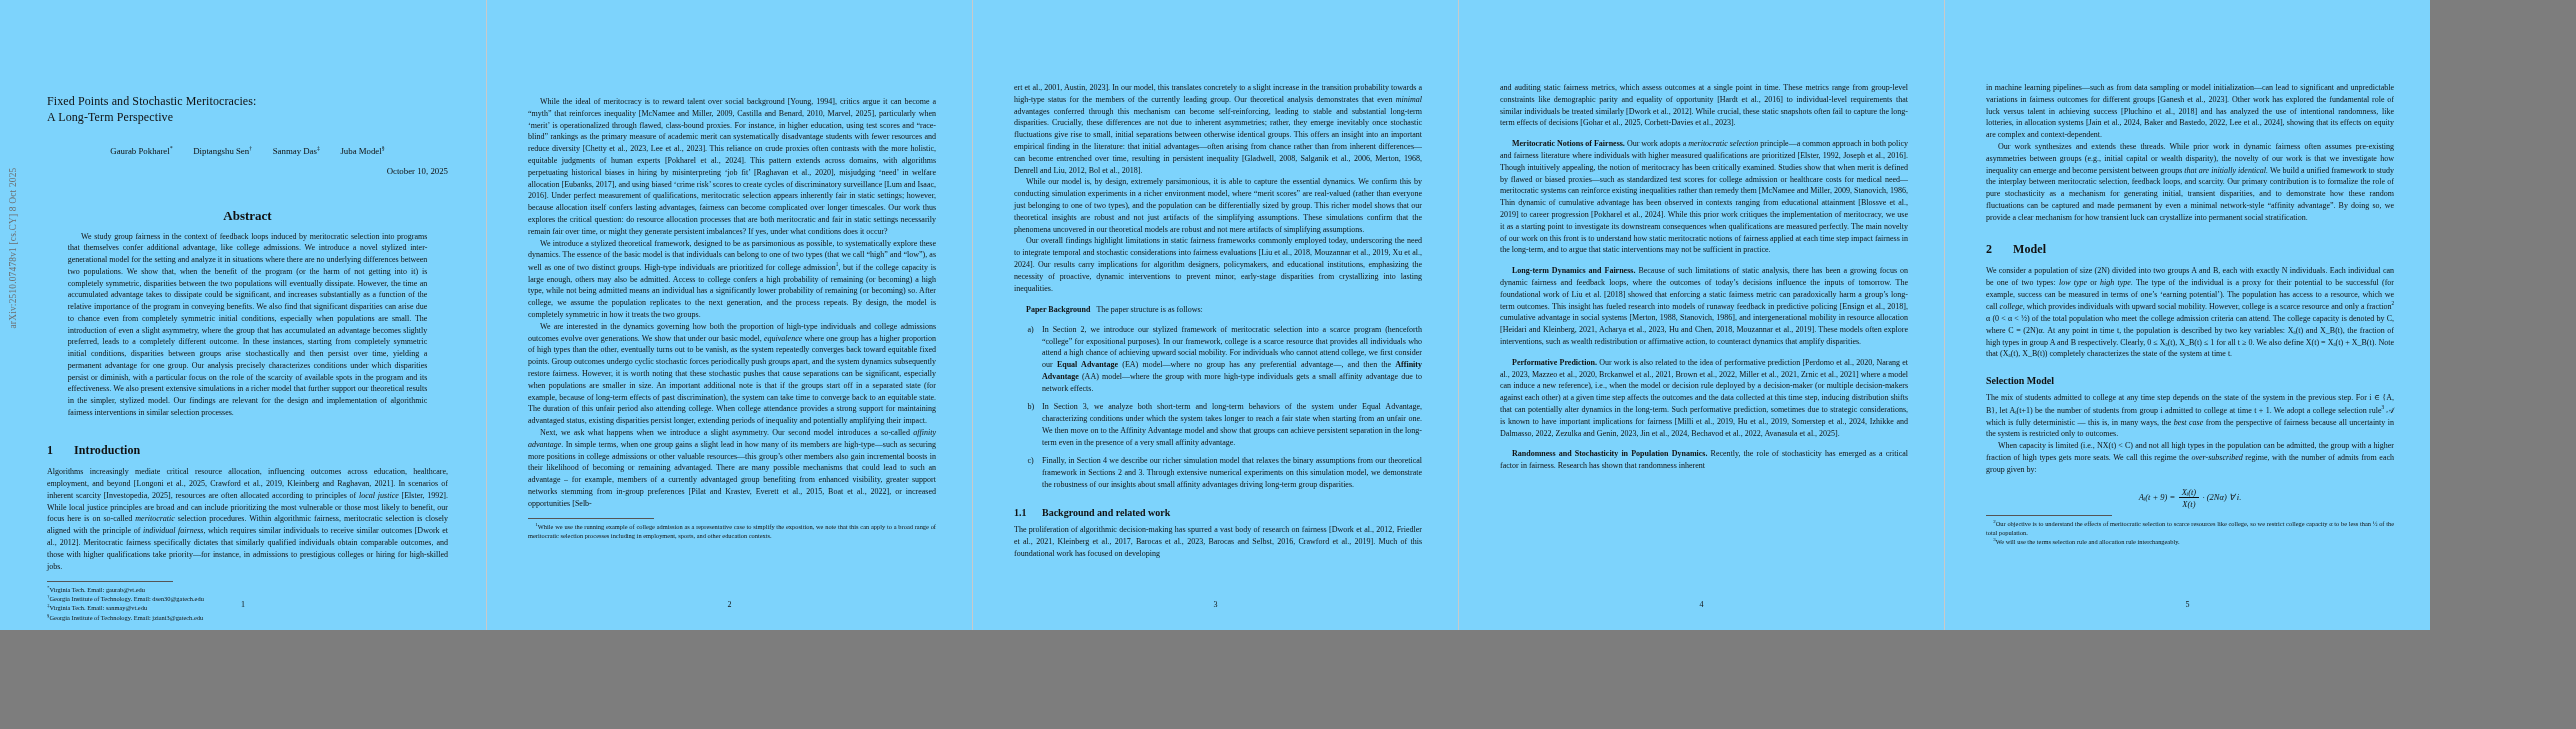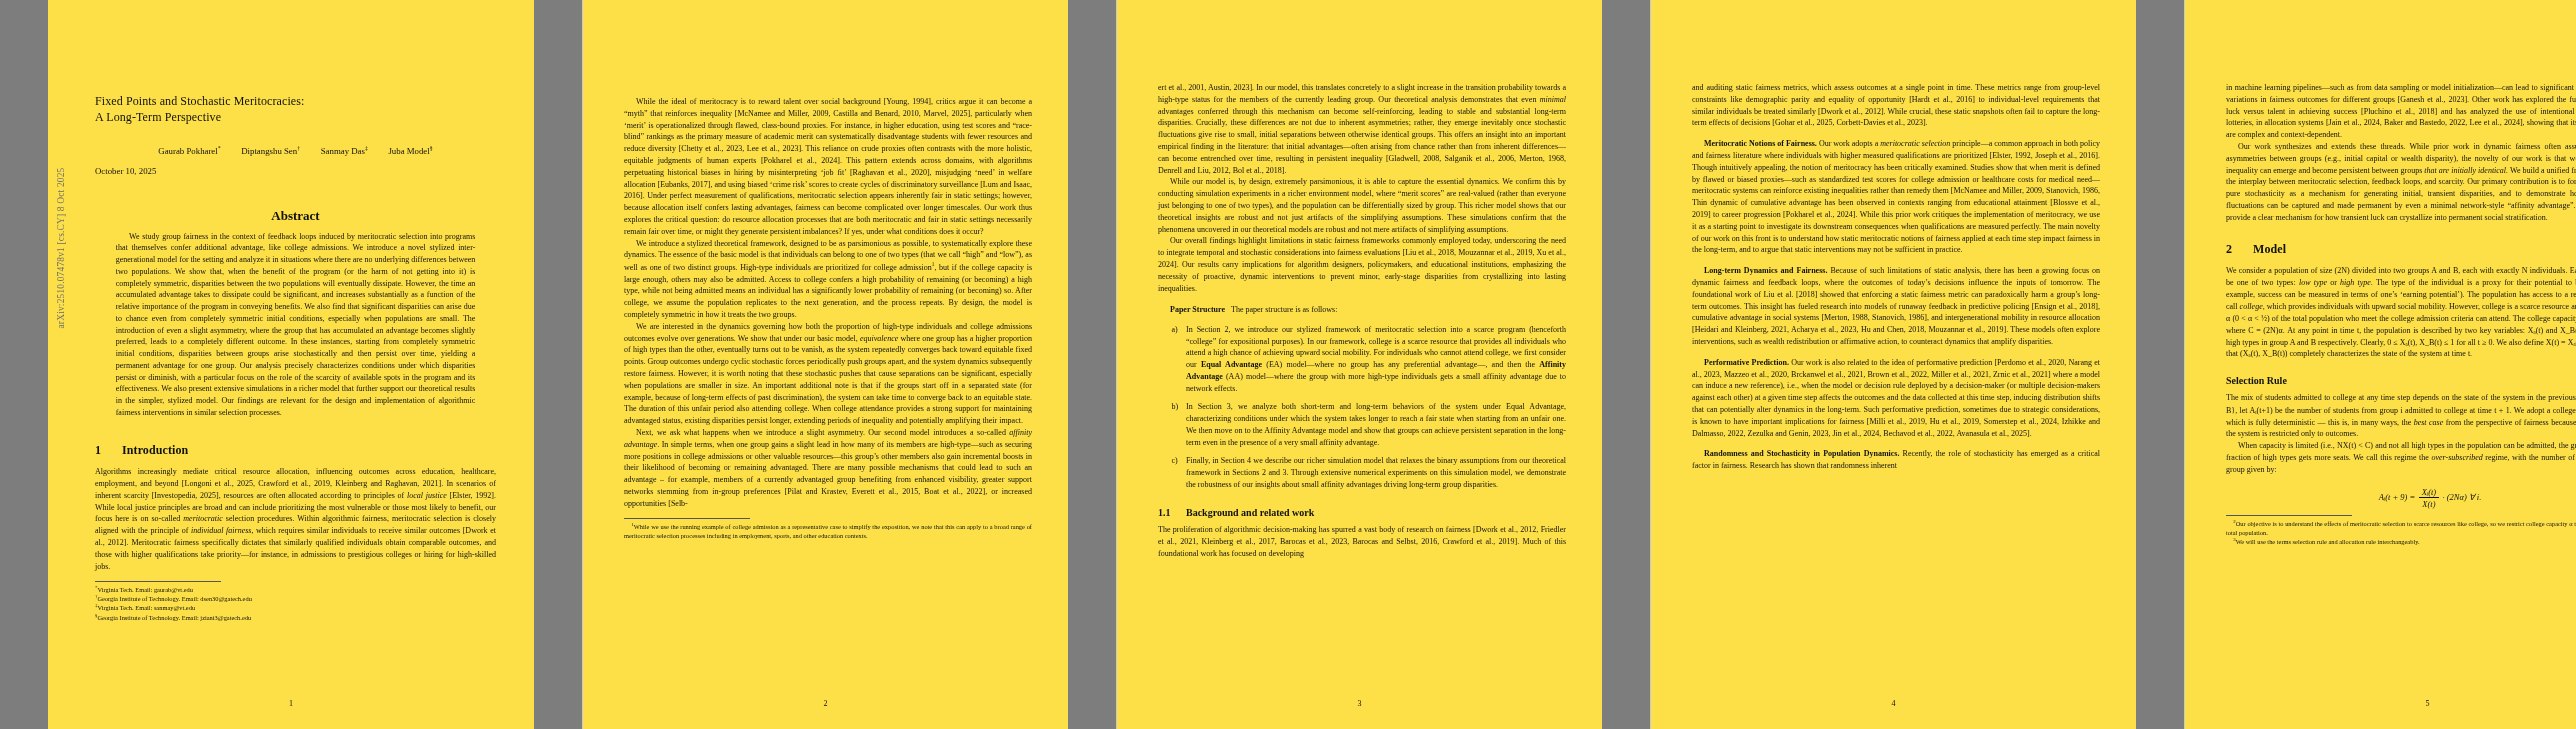--- a/index.html
+++ b/index.html
@@ -12,27 +12,26 @@
   }
   #viewer {
     width: 2576px; height: 729px;
     display: flex;
     flex-direction: row;
     align-items: flex-start;
     background: #7d7d7d;
   }
   .page {
     position: relative;
-    background: #fde047;
+    background: #7dd3fc;
     width: 486px;
-    height: 729px;
+    height: 630px;
     flex: 0 0 486px;
     overflow: hidden;
     color: #111111;
-    margin-left: 48px;
   }
   .page + .page { border-left: 0.6px solid #c9c9c9; }
 
   .page-inner {
     position: absolute;
     left: 41px; right: 36px;
     top: 29px; bottom: 24px;
   }
   .page-1 .page-inner { left: 47px; right: 38px; }
 
@@ -63,21 +62,21 @@
   }
   .authors {
     text-align: center;
     margin-top: 19.4px;
     font-size: 8.8px;
     white-space: nowrap;
   }
   .authors .au { margin: 0 10.3px; }
   .authors sup { font-size: 5.8px; vertical-align: super; }
   .date {
-    text-align: left;
+    text-align: right;
     margin-top: 10.3px;
     font-size: 8.8px;
   }
   .abs-head {
     text-align: center;
     font-weight: bold;
     font-size: 13px;
     margin-top: 32px;
   }
   .abstract {
@@ -234,21 +233,21 @@
   </div>
 
   <div class="page page-3">
     <div class="page-inner">
       <div style="height:53px"></div>
       <p class="body noindent"><span>ert et al., 2001, Austin, 2023]. In our model, this translates concretely to a slight increase in the transition probability towards a high-type status for the members of the currently leading group. Our theoretical analysis demonstrates that even </span><i>minimal</i><span> advantages conferred through this mechanism can become self-reinforcing, leading to stable and substantial long-term disparities. Crucially, these differences are not due to inherent asymmetries; rather, they emerge inevitably once stochastic fluctuations give rise to small, initial separations between otherwise identical groups. This offers an insight into an important empirical finding in the literature: that initial advantages—often arising from chance rather than from inherent differences—can become entrenched over time, resulting in persistent inequality [Gladwell, 2008, Salganik et al., 2006, Merton, 1968, Denrell and Liu, 2012, Bol et al., 2018].</span></p>
       <p class="body"><span>While our model is, by design, extremely parsimonious, it is able to capture the essential dynamics. We confirm this by conducting simulation experiments in a richer environment model, where “merit scores” are real-valued (rather than everyone just belonging to one of two types), and the population can be differentially sized by group. This richer model shows that our theoretical insights are robust and not just artifacts of the simplifying assumptions. These simulations confirm that the phenomena uncovered in our theoretical models are robust and not mere artifacts of simplifying assumptions.</span></p>
       <p class="body"><span>Our overall findings highlight limitations in static fairness frameworks commonly employed today, underscoring the need to integrate temporal and stochastic considerations into fairness evaluations [Liu et al., 2018, Mouzannar et al., 2019, Xu et al., 2024]. Our results carry implications for algorithm designers, policymakers, and educational institutions, emphasizing the necessity of proactive, dynamic interventions to prevent minor, early-stage disparities from crystallizing into lasting inequalities.</span></p>
 
       <p class="body noindent" style="margin-top:9.7px">
-        <span class="run-head">Paper Structure</span>&nbsp;&nbsp;&nbsp;<span>The paper structure is as follows:</span>
+        <span class="run-head">Paper Background</span>&nbsp;&nbsp;&nbsp;<span>The paper structure is as follows:</span>
       </p>
 
       <ol class="alpha">
         <li>
           <span class="mk">a)</span>
           <span>In Section 2, we introduce our stylized framework of meritocratic selection into a scarce program (henceforth “college” for expositional purposes). In our framework, college is a scarce resource that provides all individuals who attend a high chance of achieving upward social mobility. For individuals who cannot attend college, we first consider our </span><b>Equal Advantage</b><span> (EA) model—where no group has any preferential advantage—, and then the </span><b>Affinity Advantage</b><span> (AA) model—where the group with more high-type individuals gets a small affinity advantage due to network effects.</span>
         </li>
         <li>
           <span class="mk">b)</span>
           <span>In Section 3, we analyze both short-term and long-term behaviors of the system under Equal Advantage, characterizing conditions under which the system takes longer to reach a fair state when starting from an unfair one. We then move on to the Affinity Advantage model and show that groups can achieve persistent separation in the long-term even in the presence of a very small affinity advantage.</span>
@@ -289,21 +288,21 @@
       <p class="body noindent"><span>in machine learning pipelines—such as from data sampling or model initialization—can lead to significant and unpredictable variations in fairness outcomes for different groups [Ganesh et al., 2023]. Other work has explored the fundamental role of luck versus talent in achieving success [Pluchino et al., 2018] and has analyzed the use of intentional randomness, like lotteries, in allocation systems [Jain et al., 2024, Baker and Bastedo, 2022, Lee et al., 2024], showing that its effects on equity are complex and context-dependent.</span></p>
       <p class="body"><span>Our work synthesizes and extends these threads. While prior work in dynamic fairness often assumes pre-existing asymmetries between groups (e.g., initial capital or wealth disparity), the novelty of our work is that we investigate how inequality can emerge and become persistent between groups </span><i>that are initially identical.</i><span> We build a unified framework to study the interplay between meritocratic selection, feedback loops, and scarcity. Our primary contribution is to formalize the role of pure stochasticity as a mechanism for generating initial, transient disparities, and to demonstrate how these random fluctuations can be captured and made permanent by even a minimal network-style “affinity advantage”. By doing so, we provide a clear mechanism for how transient luck can crystallize into permanent social stratification.</span></p>
 
       <h2 class="sec" style="margin-top:18px">
         <span class="num">2</span><span>Model</span>
       </h2>
 
       <p class="body noindent"><span>We consider a population of size (2N) divided into two groups A and B, each with exactly N individuals. Each individual can be one of two types: </span><i>low type</i><span> or </span><i>high type</i><span>. The type of the individual is a proxy for their potential to be successful (for example, success can be measured in terms of one’s ‘earning potential’). The population has access to a resource, which we call </span><i>college</i><span>, which provides individuals with upward social mobility. However, college is a scarce resource and only a fraction</span><sup style="font-size:5.2px">2</sup><span> α (0 &lt; α &lt; ½) of the total population who meet the college admission criteria can attend. The college capacity is denoted by C, where C = (2N)α. At any point in time t, the population is described by two key variables: Xₐ(t) and X_B(t), the fraction of high types in group A and B respectively. Clearly, 0 ≤ Xₐ(t), X_B(t) ≤ 1 for all t ≥ 0. We also define X(t) = Xₐ(t) + X_B(t). Note that (Xₐ(t), X_B(t)) completely characterizes the state of the system at time t.</span></p>
 
       <h3 class="subsec" style="margin-top:14.6px">
-        <span>Selection Rule</span>
+        <span>Selection Model</span>
       </h3>
 
       <p class="body noindent"><span>The mix of students admitted to college at any time step depends on the state of the system in the previous step. For i ∈ {A, B}, let Aᵢ(t+1) be the number of students from group i admitted to college at time t + 1. We adopt a college selection rule</span><sup style="font-size:5.2px">3</sup><span> 𝒜 which is fully deterministic — this is, in many ways, the </span><i>best case</i><span> from the perspective of fairness because all uncertainty in the system is restricted only to outcomes.</span></p>
       <p class="body"><span>When capacity is limited (i.e., NX(t) &lt; C) and not all high types in the population can be admitted, the group with a higher fraction of high types gets more seats. We call this regime the </span><i>over-subscribed</i><span> regime, with the number of admits from each group given by:</span></p>
 
       <div class="eq">
         <span class="mi">Aᵢ(t + 9) =</span>
         <span class="frac">
           <span class="num-t mi">Xᵢ(t)</span>
           <span class="den-b mi">X(t)</span>

